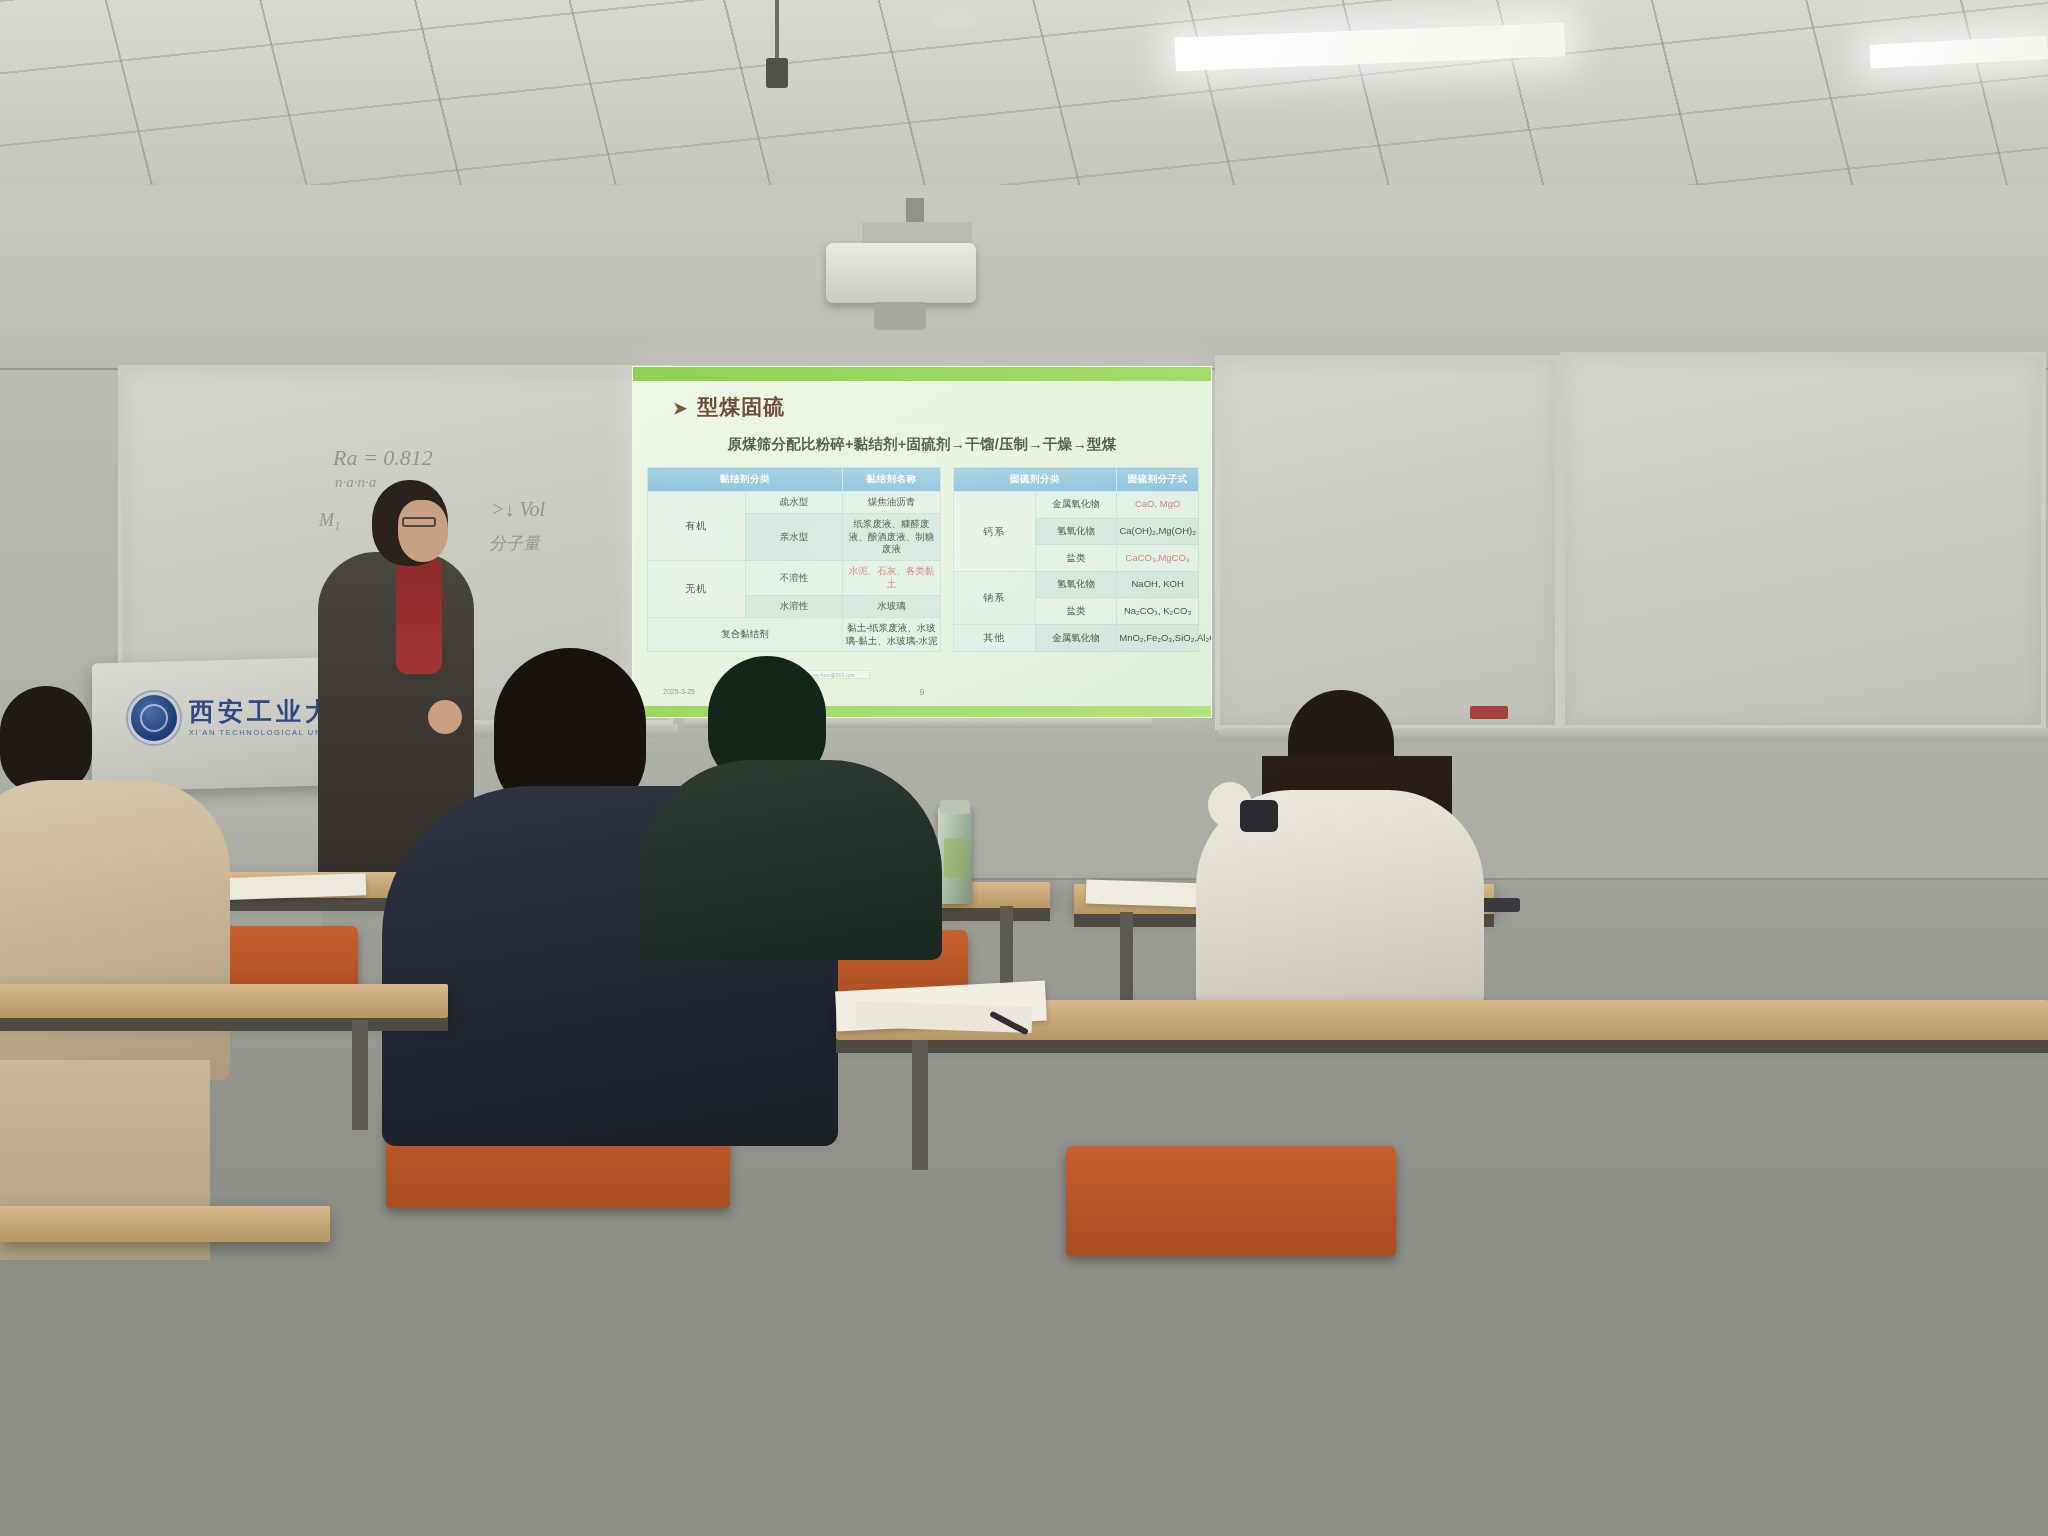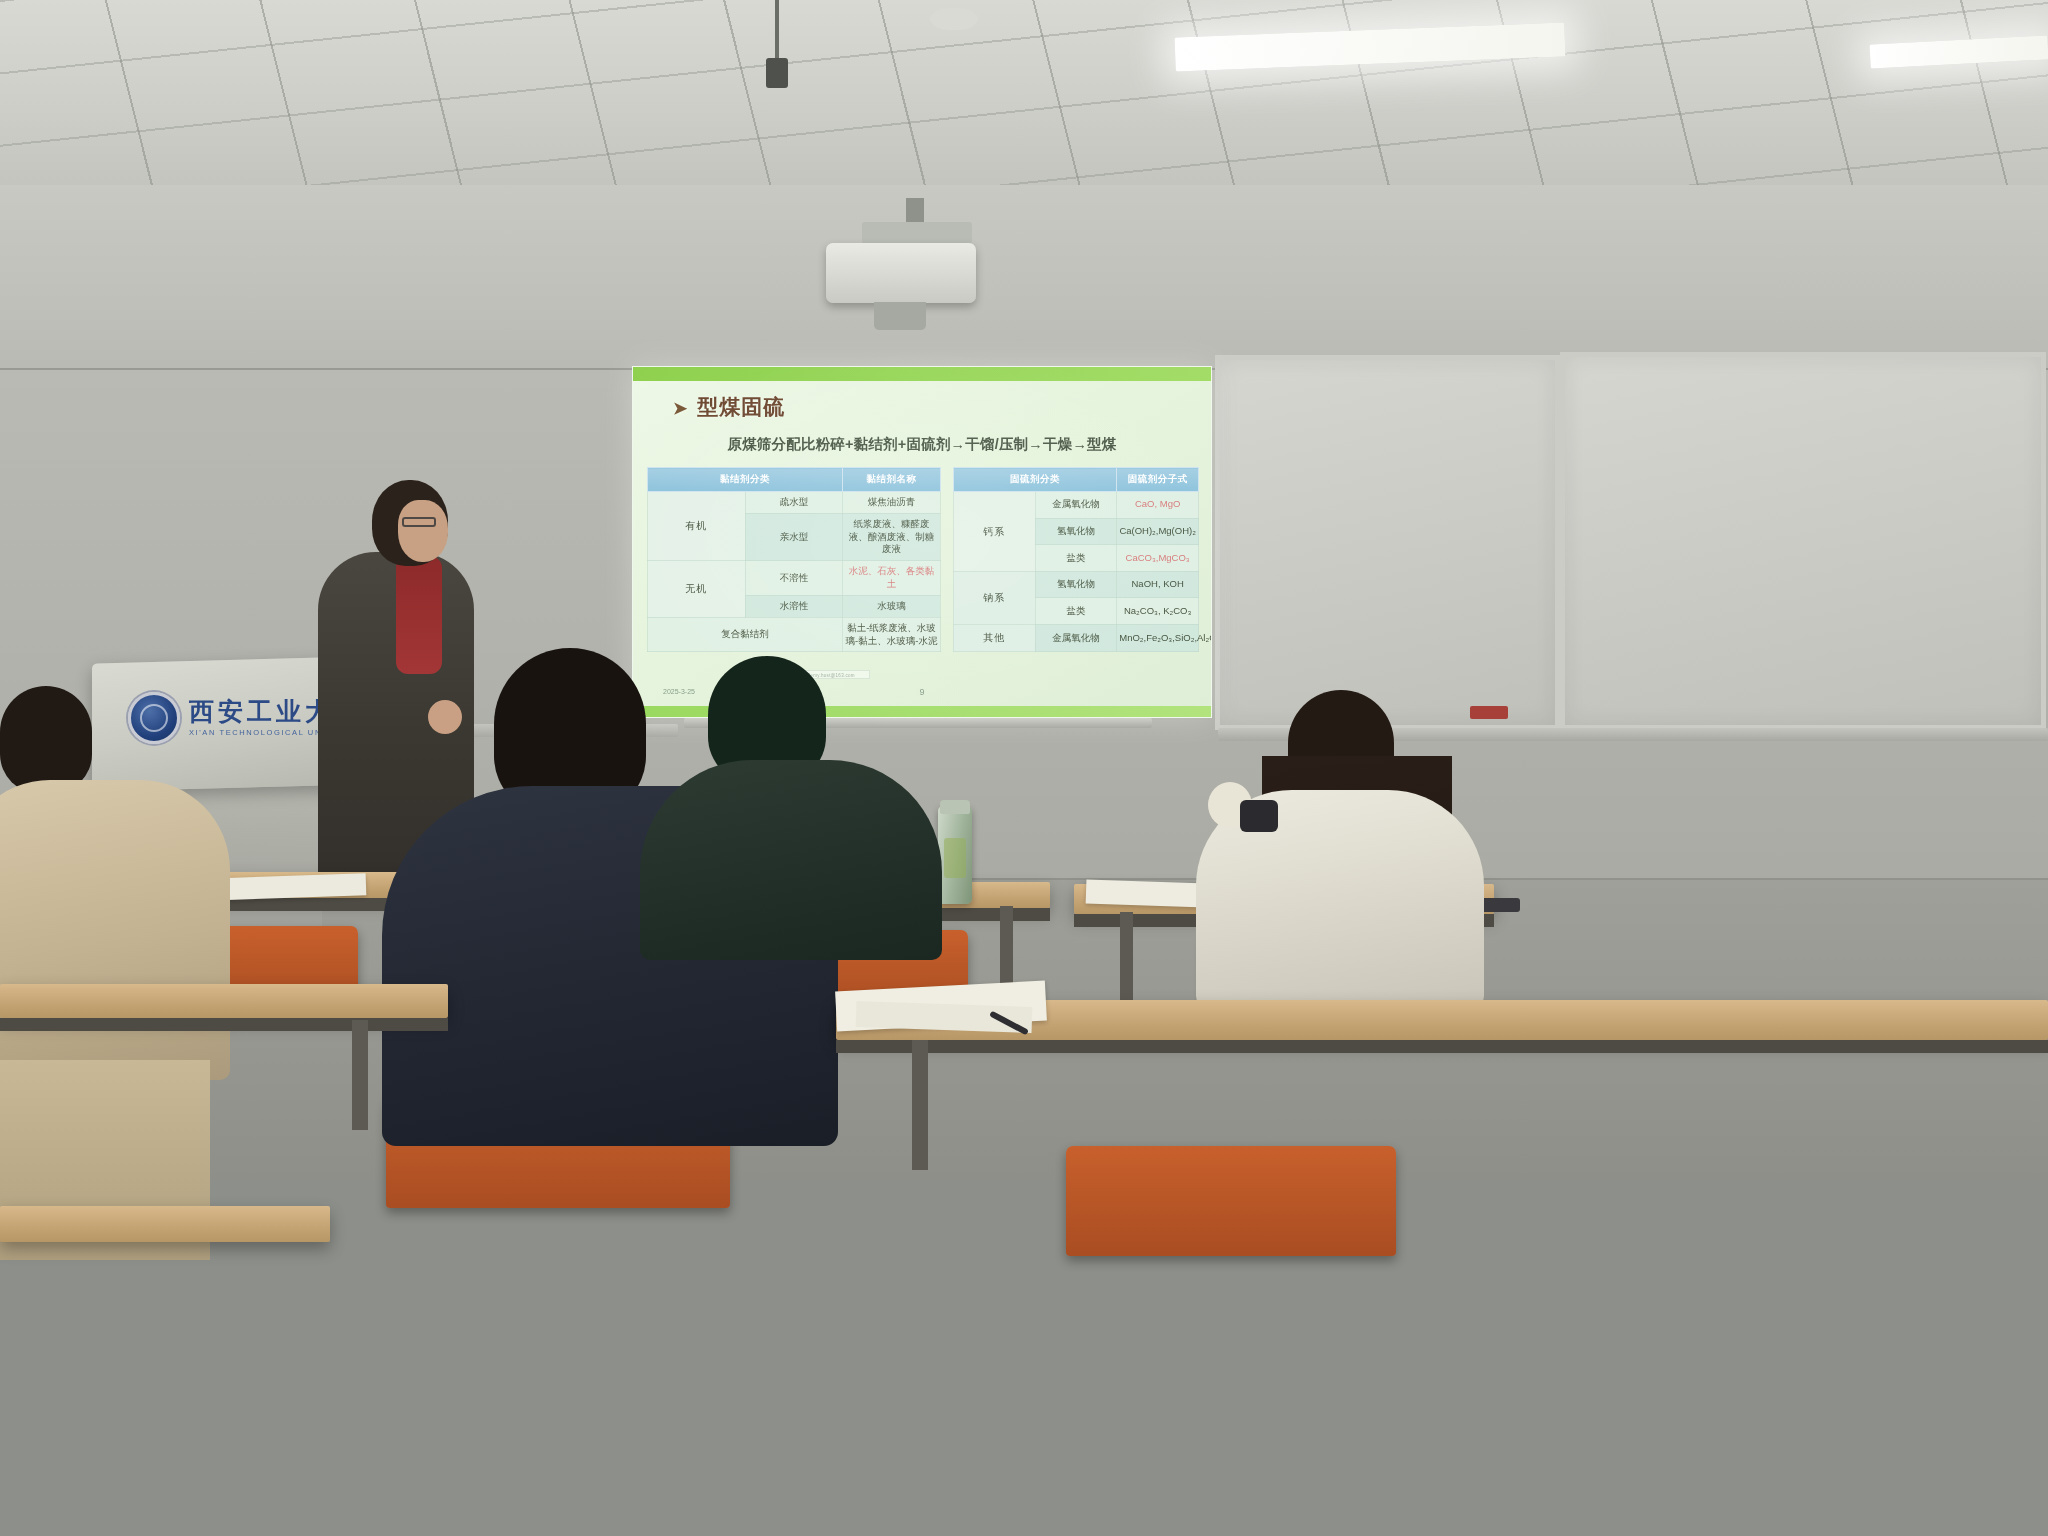--- a/index.html
+++ b/index.html
@@ -280,20 +280,27 @@
   <div class="wall-seam" style="top:368px;"></div>
   <div class="wall-main"></div>
   <div class="wall-seam" style="top:878px;"></div>
   <div class="wall-lower"></div>
 
   <div class="proj-mount"></div>
   <div class="proj-arm"></div>
   <div class="projector"></div>
   <div class="proj-lens"></div>
 
+  <div class="wb wb-left">
+    <div class="hand" style="left:210px;top:75px;font-size:22px;">Ra = 0.812</div>
+    <div class="hand" style="left:212px;top:104px;font-size:15px;">n·a·n·a</div>
+    <div class="hand" style="left:196px;top:140px;font-size:18px;">M₁</div>
+    <div class="hand" style="left:368px;top:128px;font-size:20px;">&gt;↓ Vol</div>
+    <div class="hand" style="left:366px;top:162px;font-size:17px;">分子量</div>
+  </div>
   <div class="wb-tray" style="left:118px;top:724px;width:560px;"></div>
 
   <div class="wb wb-right"></div>
   <div class="wb wb-far-right"></div>
   <div class="wb-tray" style="left:1218px;top:728px;width:830px;"></div>
   <div class="marker-red" style="left:1470px;top:706px;"></div>
 
   <div class="screen-frame">
     <div class="slide">
       <div class="slide-topbar"></div>

